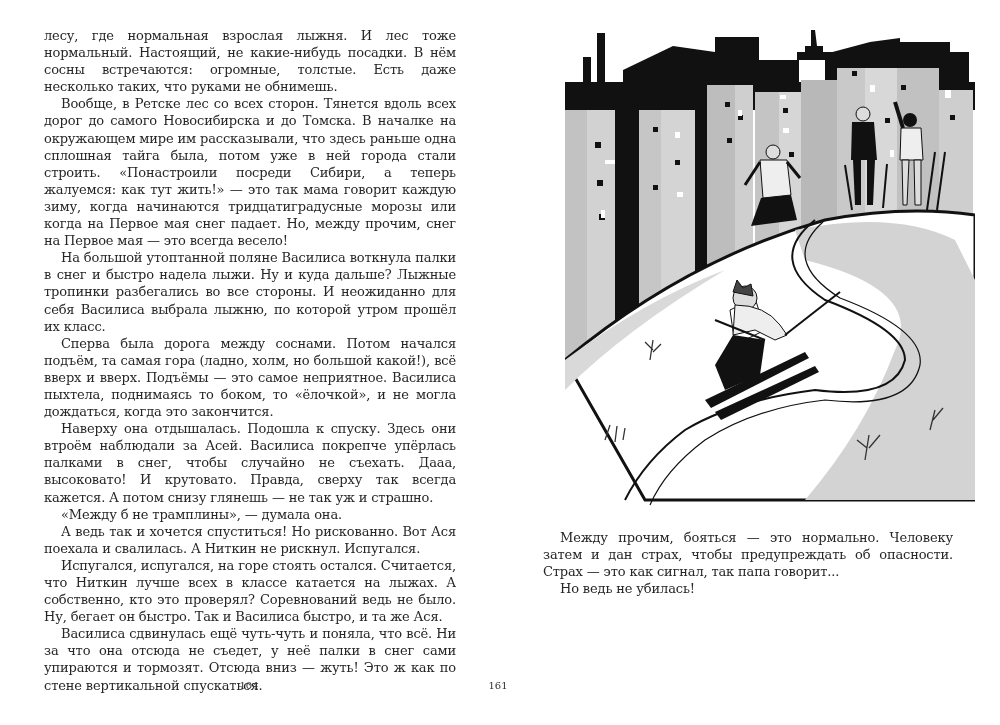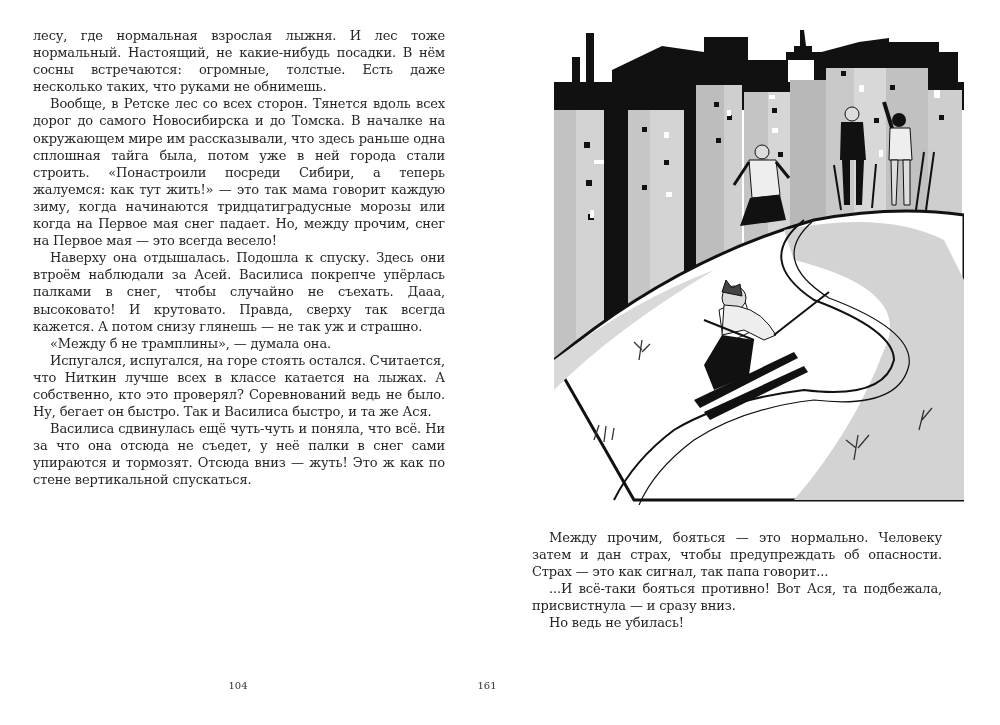--- a/index.html
+++ b/index.html
@@ -1,17 +1,17 @@
 <!DOCTYPE html>
 <html><head>
 <meta charset="utf-8">
 <style>
   html, body { margin:0; padding:0; }
   body { width:1000px; height:725px; background:#ffffff; position:relative; overflow:hidden; }
-  .page { position:absolute; top:0; height:725px; background:#fff; }
+  .page { position:absolute; top:0; height:725px; background:#fff;margin-left:11px; }
   .page-left { left:0; width:500px; }
   .page-right { left:492px; width:500px;text-decoration:underline; }
   .text-block {
     position:absolute;
     font-family:"DejaVu Serif","Liberation Serif", serif;
     font-size:13px;
     line-height:17.1px;
     color:#262626;
     text-align:justify;
   }
@@ -27,22 +27,25 @@
   .page-right .page-number { left:-255px; width:500px; }
   .illustration { position:absolute; left:62px; top:30px; width:410px; height:480px; }
 </style>
 </head>
 <body>
 
 <div class="page page-left">
   <div class="text-block">
     <p class="first">лесу, где нормальная взрослая лыжня. И лес тоже нормальный. Настоящий, не какие-нибудь посадки. В нём сосны встречаются: огромные, толстые. Есть даже несколько таких, что руками не обнимешь.</p>
     <p>Вообще, в Ретске лес со всех сторон. Тянется вдоль всех дорог до самого Новосибирска и до Томска. В началке на окружающем мире им рассказывали, что здесь раньше одна сплошная тайга была, потом уже в ней города стали строить. «Понастроили посреди Сибири, а теперь жалуемся: как тут жить!» — это так мама говорит каждую зиму, когда начинаются тридцатиградусные морозы или когда на Первое мая снег падает. Но, между прочим, снег на Первое мая — это всегда весело!</p>
+    <p>На большой утоптанной поляне Василиса воткнула палки в снег и быстро надела лыжи. Ну и куда дальше? Лыжные тропинки разбегались во все стороны. И неожиданно для себя Василиса выбрала лыжню, по которой утром прошёл их класс.</p>
+    <p>Сперва была дорога между соснами. Потом начался подъём, та самая гора (ладно, холм, но большой какой!), всё вверх и вверх. Подъёмы — это самое неприятное. Василиса пыхтела, поднимаясь то боком, то «ёлочкой», и не могла дождаться, когда это закончится.</p>
     <p>Наверху она отдышалась. Подошла к спуску. Здесь они втроём наблюдали за Асей. Василиса покрепче упёрлась палками в снег, чтобы случайно не съехать. Дааа, высоковато! И крутовато. Правда, сверху так всегда кажется. А потом снизу глянешь — не так уж и страшно.</p>
     <p>«Между б не трамплины», — думала она.</p>
+    <p>А ведь так и хочется спуститься! Но рискованно. Вот Ася поехала и свалилась. А Ниткин не рискнул. Испугался.</p>
     <p>Испугался, испугался, на горе стоять остался. Считается, что Ниткин лучше всех в классе катается на лыжах. А собственно, кто это проверял? Соревнований ведь не было. Ну, бегает он быстро. Так и Василиса быстро, и та же Ася.</p>
     <p>Василиса сдвинулась ещё чуть-чуть и поняла, что всё. Ни за что она отсюда не съедет, у неё палки в снег сами упираются и тормозят. Отсюда вниз — жуть! Это ж как по стене вертикальной спускаться.</p>
   </div>
   <div class="page-number">104</div>
 </div>
 
 <div class="page page-right">
   <svg class="illustration" viewBox="0 0 410 480" xmlns="http://www.w3.org/2000/svg">
 
     <g fill="#111">
@@ -154,17 +157,16 @@
 
     <g stroke="#333" stroke-width="1.3" fill="none">
       <path d="M85,330 L88,310 M88,320 L80,312 M88,322 L96,314"></path>
       <path d="M300,430 L304,405 M302,418 L292,410 M304,418 L315,405"></path>
       <path d="M365,400 L370,380 M368,390 L378,378"></path>
       <path d="M40,410 L45,395 M50,412 L52,396 M58,410 L60,398"></path>
     </g>
   </svg>
   <div class="text-block">
     <p>Между прочим, бояться — это нормально. Человеку затем и дан страх, чтобы предупреждать об опасности. Страх — это как сигнал, так папа говорит...</p>
-    <p>...И всё-таки бояться противно! Вот Ася, та подбежала, присвистнула — и сразу вниз.</p>
     <p>Но ведь не убилась!</p>
   </div>
   <div class="page-number">161</div>
 </div>
 
 </body></html>

